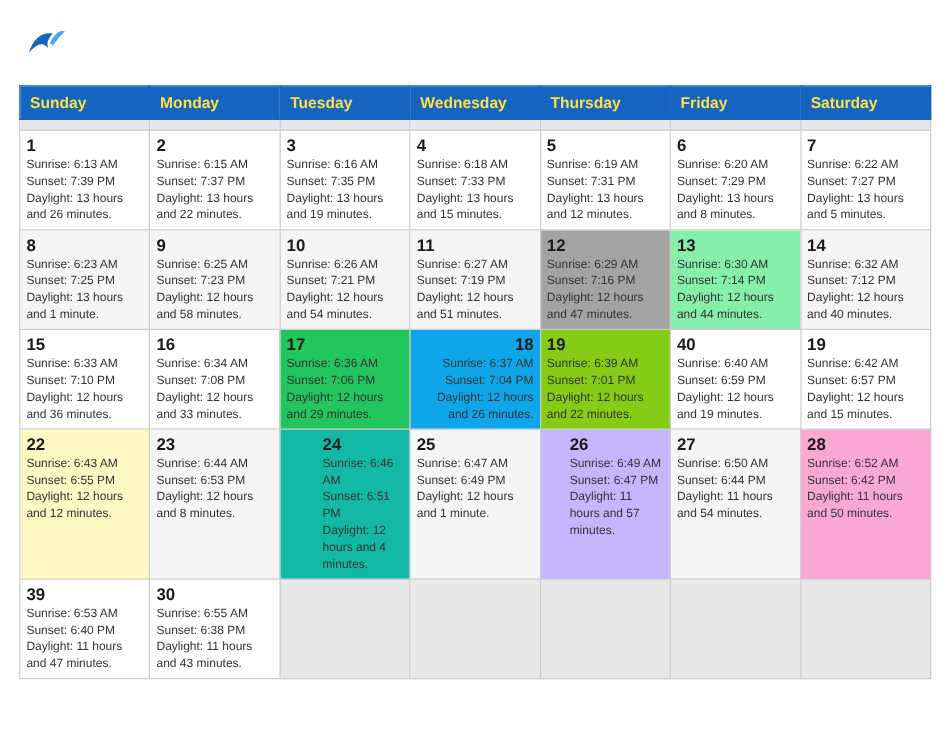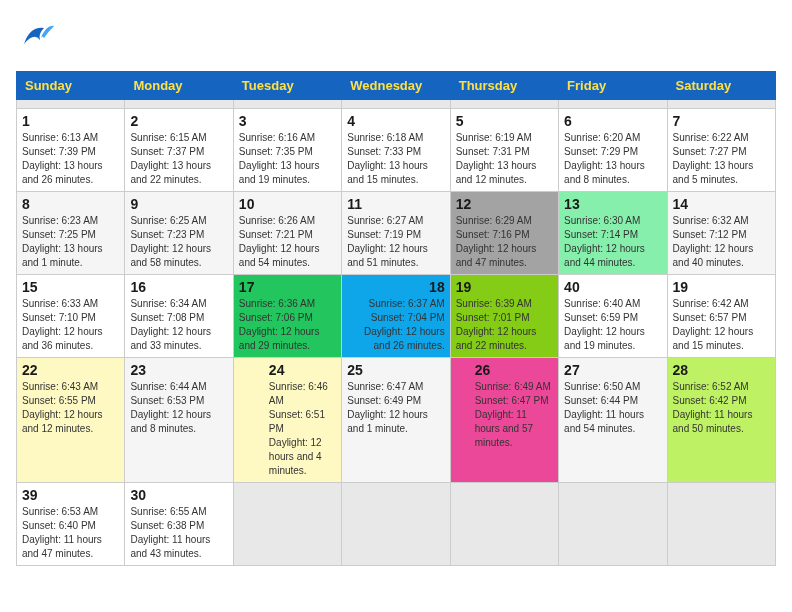--- a/index.html
+++ b/index.html
@@ -233,37 +233,37 @@
       </tr>
       <tr>
         <td style="background: #fef9c3;">
         <span class="day-number">22</span>
         <span class="day-info">Sunrise: 6:43 AM<br>Sunset: 6:55 PM<br>Daylight: 12 hours and 12 minutes.</span>
       </td>
         <td style="background: rgb(245, 245, 245);">
         <span class="day-number">23</span>
         <span class="day-info">Sunrise: 6:44 AM<br>Sunset: 6:53 PM<br>Daylight: 12 hours and 8 minutes.</span>
       </td>
-        <td style="background: #fef9c3; padding-left: 35px;">
+        <td style="background: #14b8a6; padding-left: 35px;">
         <span class="day-number">24</span>
         <span class="day-info">Sunrise: 6:46 AM<br>Sunset: 6:51 PM<br>Daylight: 12 hours and 4 minutes.</span>
       </td>
         <td style="background: rgb(245, 245, 245);">
         <span class="day-number">25</span>
         <span class="day-info">Sunrise: 6:47 AM<br>Sunset: 6:49 PM<br>Daylight: 12 hours and 1 minute.</span>
       </td>
-        <td style="background: #ec4899; padding-left: 24px;">
+        <td style="background: #c4b5fd; padding-left: 24px;">
         <span class="day-number">26</span>
         <span class="day-info">Sunrise: 6:49 AM<br>Sunset: 6:47 PM<br>Daylight: 11 hours and 57 minutes.</span>
       </td>
         <td style="background: rgb(245, 245, 245);">
         <span class="day-number">27</span>
         <span class="day-info">Sunrise: 6:50 AM<br>Sunset: 6:44 PM<br>Daylight: 11 hours and 54 minutes.</span>
       </td>
-        <td style="background: #bef264;">
+        <td style="background: #f9a8d4;">
         <span class="day-number">28</span>
         <span class="day-info">Sunrise: 6:52 AM<br>Sunset: 6:42 PM<br>Daylight: 11 hours and 50 minutes.</span>
       </td>
       </tr>
       <tr>
         <td style="background: rgb(255, 255, 255);">
         <span class="day-number">39</span>
         <span class="day-info">Sunrise: 6:53 AM<br>Sunset: 6:40 PM<br>Daylight: 11 hours and 47 minutes.</span>
       </td>
         <td style="background: rgb(255, 255, 255);">

